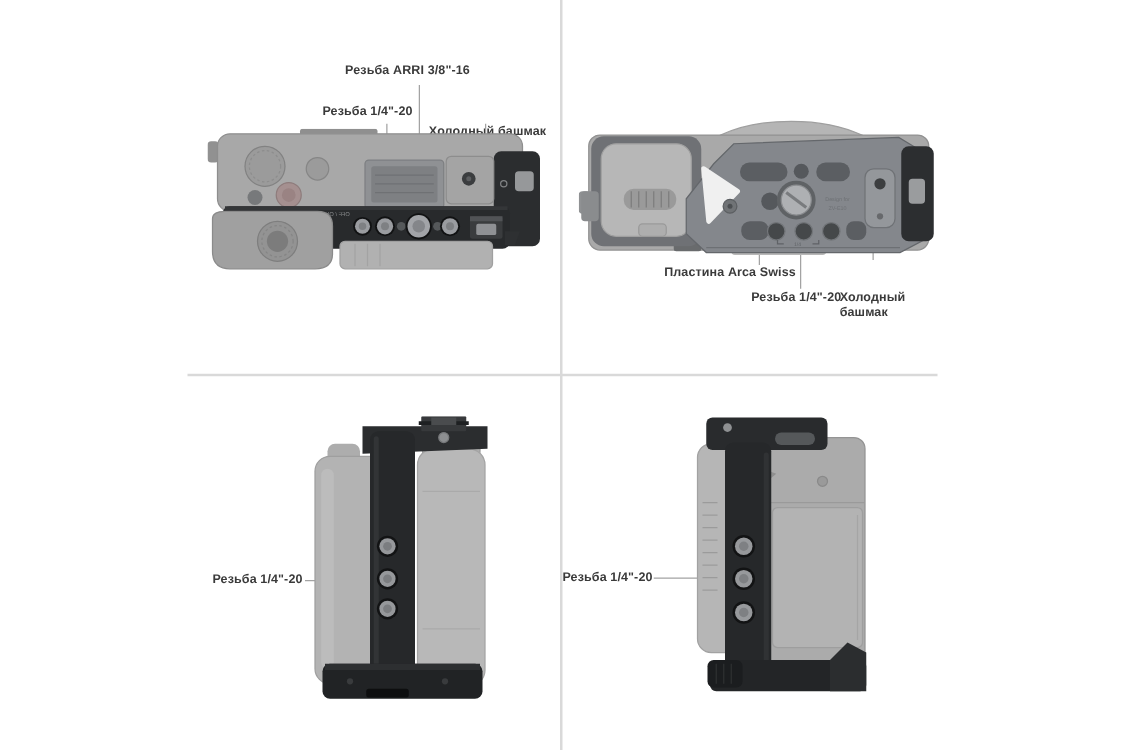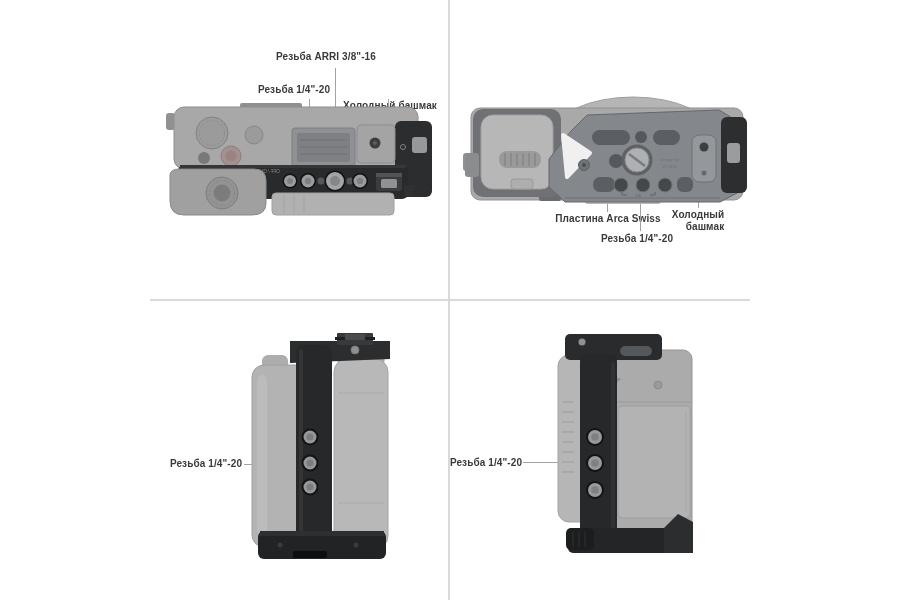--- a/index.html
+++ b/index.html
@@ -7,21 +7,21 @@
     position:relative;width:900px;height:600px;background:#ffffff;
     font-family:"Liberation Sans",sans-serif;overflow:hidden;
   }
   .divider{position:absolute;background:#d9d9d9;}
   .divider.v{left:448px;top:0;width:2px;height:600px;}
   .divider.h{left:150px;top:299px;width:600px;height:2px;}
   .callout{
     position:absolute;font-size:10px;font-weight:700;color:#3a3a3a;
     white-space:nowrap;transform:translateX(-50%);letter-spacing:.1px;
   }
-  .callout.two-line{white-space:normal;text-align:right;line-height:12px;}
+  .callout.two-line{white-space:normal;text-align:left;line-height:12px;margin-top:24px;}
   .leader{position:absolute;background:#a3a3a3;}
   .fig{position:absolute;}
   svg{display:block;}
 </style>
 </head>
 <body>
 
 <div class="canvas">
 
   <div class="divider v"></div>
@@ -106,21 +106,21 @@
 
       <g>
         <path d="M 4,72 Q 4,66 14,66 L 88,66 Q 100,66 100,78 L 100,100 Q 100,112 86,112 L 18,112 Q 4,112 4,98 Z" fill="#a0a0a0" stroke="#8b8b8b"></path>
         <circle cx="56" cy="90" r="16" fill="#939393" stroke="#7e7e7e"></circle>
         <circle cx="56" cy="90" r="12.5" fill="none" stroke="#858585" stroke-dasharray="2,2"></circle>
         <circle cx="56" cy="90" r="8.5" fill="#7c7c7c"></circle>
       </g>
     </svg>
   </div>
 
-  <div class="callout" style="left:608px;top:213px">Пластина Arca Swiss</div>
+  <div class="callout" style="left:584px;top:213px">Пластина Arca Swiss</div>
   <div class="callout two-line" style="left:698px;top:209px">
     <div>Холодный</div>
     <div>башмак</div>
   </div>
   <div class="callout" style="left:637px;top:233px">Резьба 1/4"-20</div>
 
   <div class="leader" style="left:607px;top:201px;width:1px;height:11px"></div>
   <div class="leader" style="left:640px;top:192px;width:1px;height:39px"></div>
   <div class="leader" style="left:698px;top:184px;width:1px;height:24px"></div>
 

